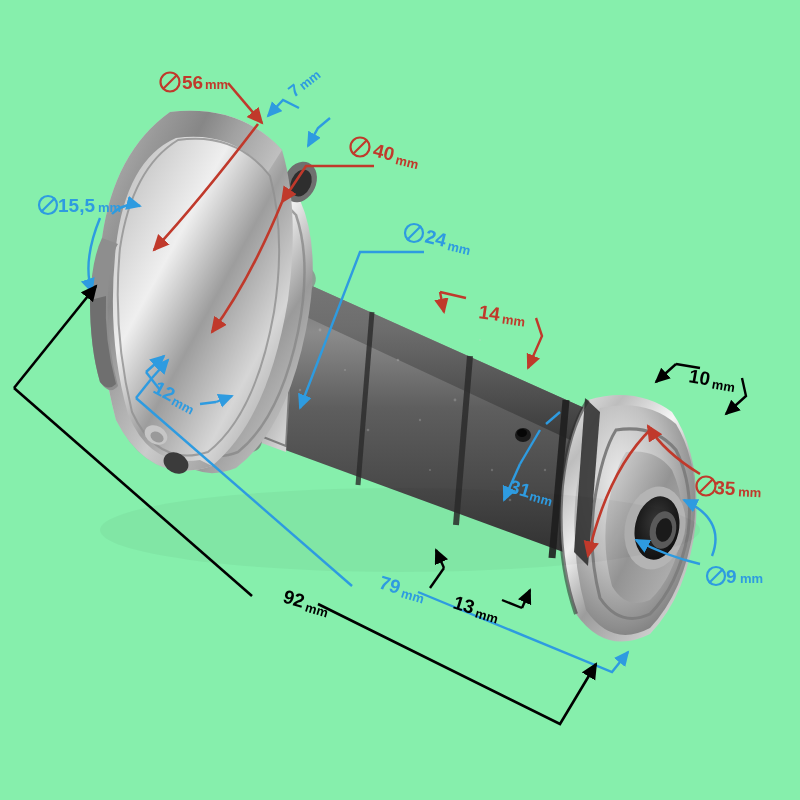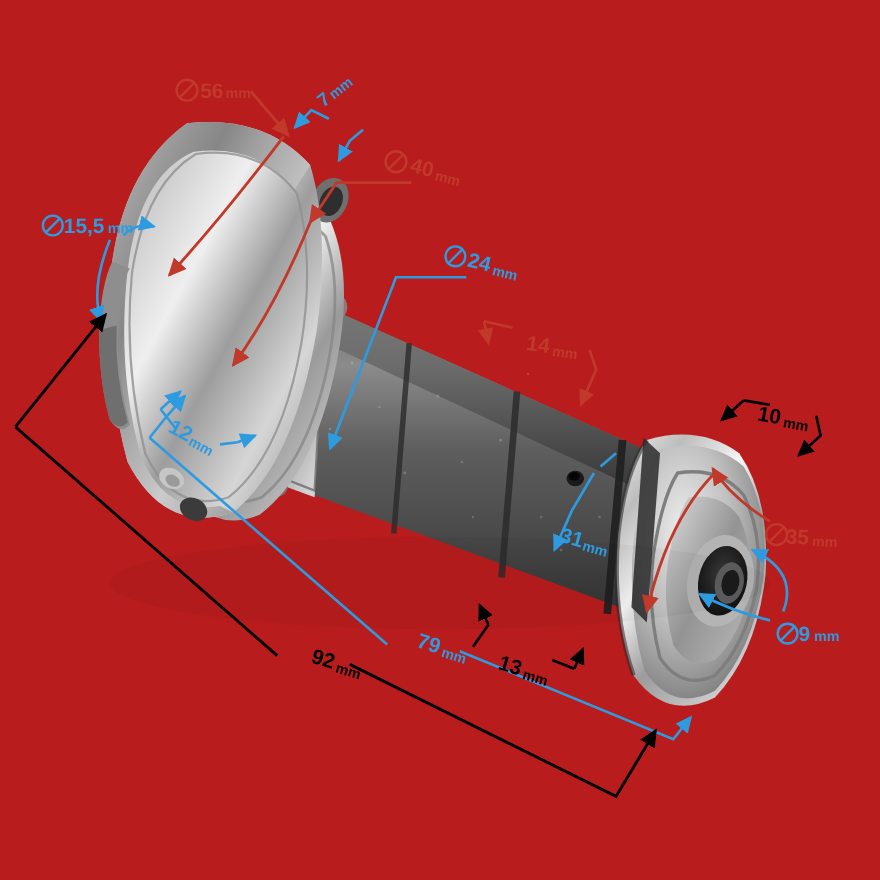--- a/index.html
+++ b/index.html
@@ -1,17 +1,17 @@
 <!DOCTYPE html>
 <html><head>
 <meta charset="utf-8">
 <style>
   html,body{margin:0;padding:0;background:#fff;}
   body{width:800px;height:800px;overflow:hidden;font-family:"Liberation Sans",sans-serif;}
-  #stage{position:relative;width:800px;height:800px;background:#b91c1c;}
+  #stage{position:relative;width:800px;height:800px;background:#86efac;}
   svg{position:absolute;left:0;top:0;width:800px;height:800px;}
   .unit{font-size:13px;font-weight:bold;}
   .num{font-size:19px;font-weight:bold;}
   .num-sm{font-size:17px;font-weight:bold;}
 </style>
 </head>
 <body>
 
 <div id="stage">
 

